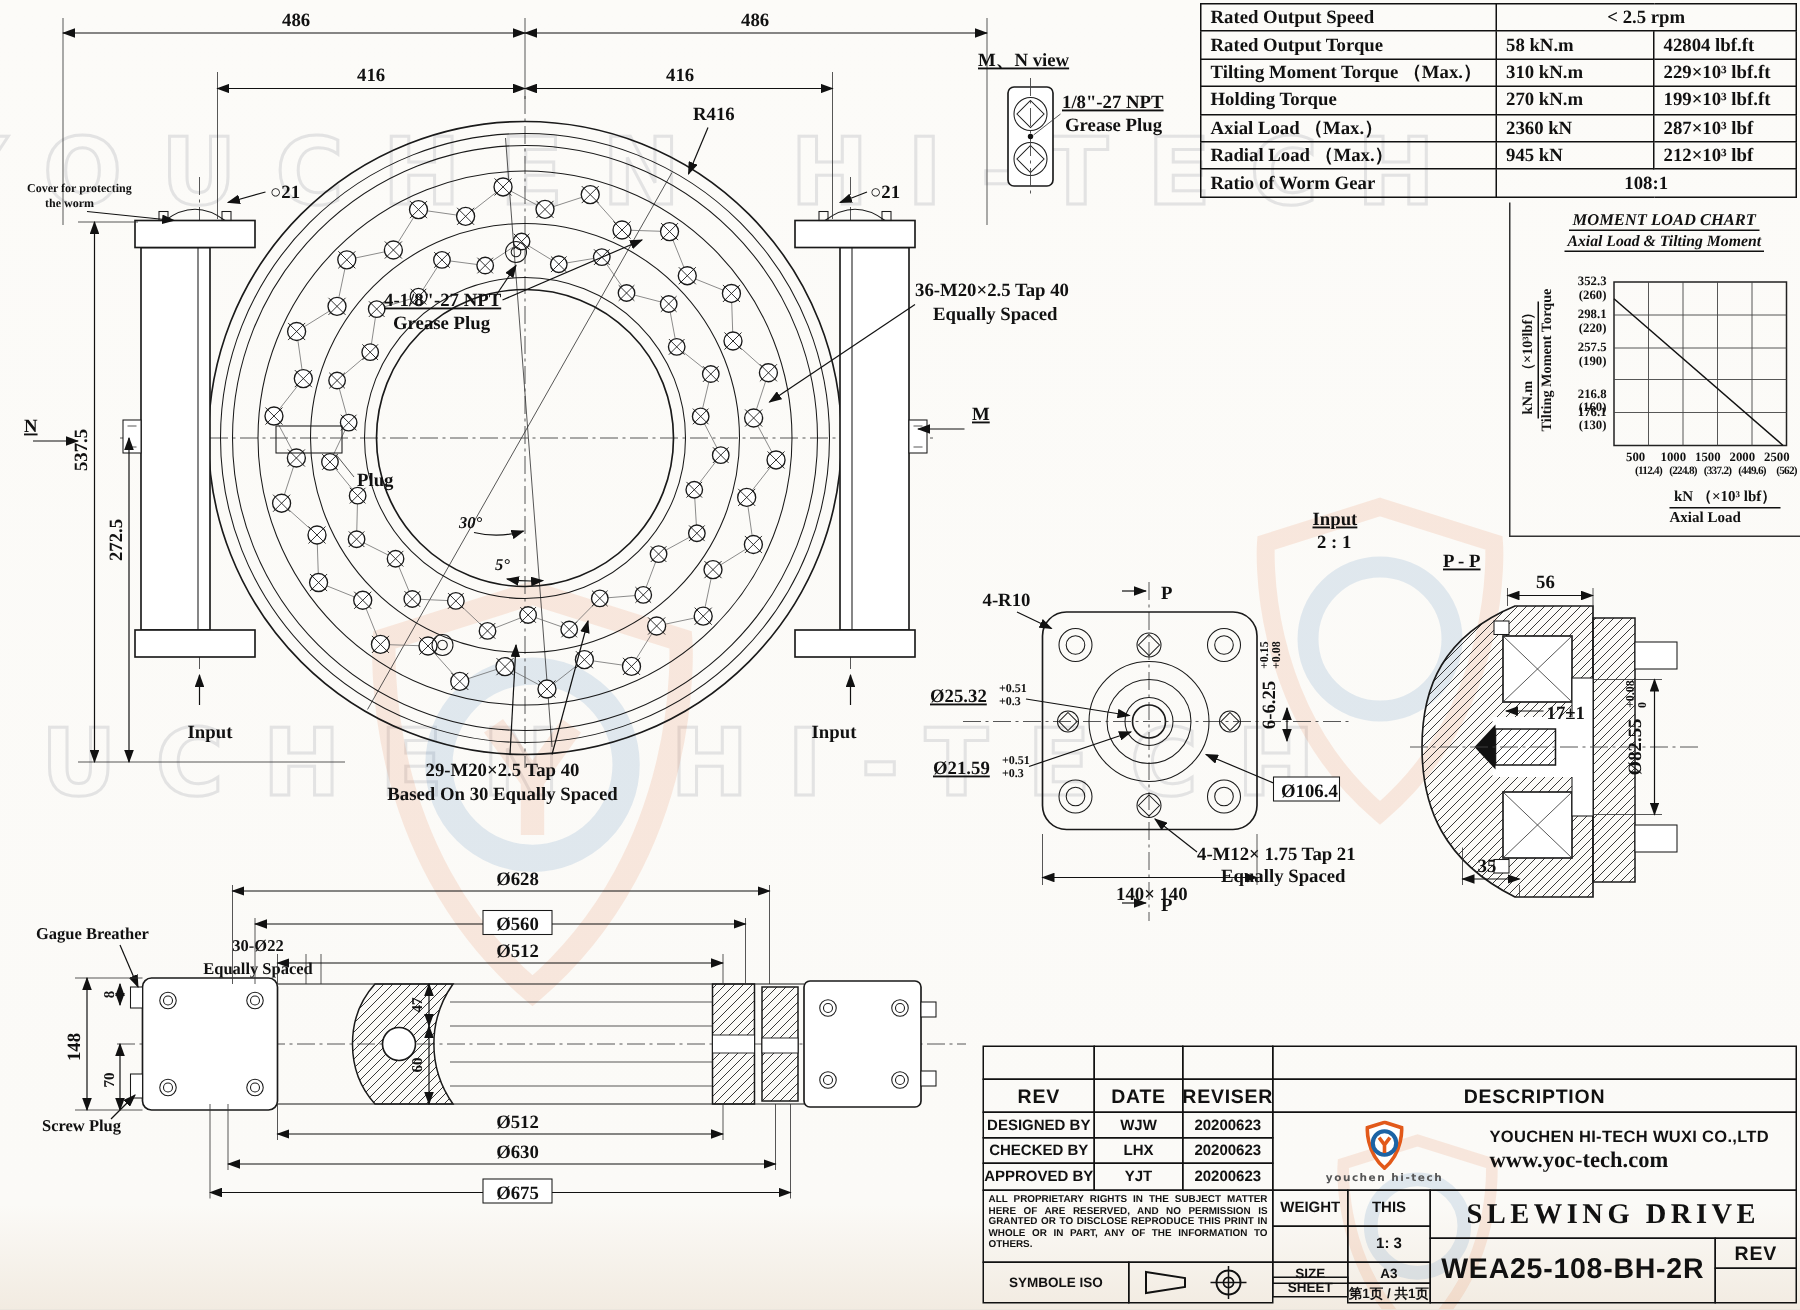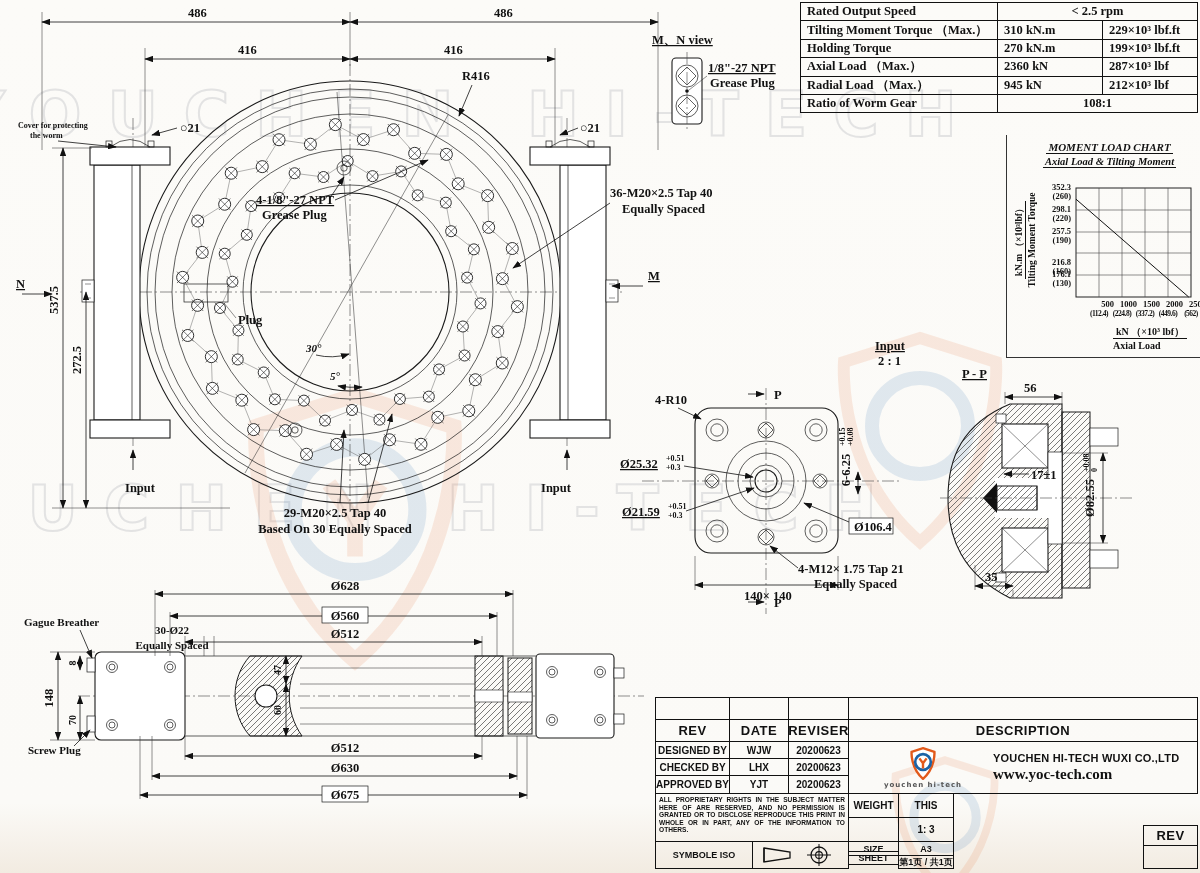--- a/index.html
+++ b/index.html
@@ -30,21 +30,21 @@
   .spec td.c{text-align:center;}
   
   .chart{position:absolute;left:993px;top:135px;width:205px;height:222px;z-index:2;
          border-left:1px solid #333;border-right:1px solid #333;border-bottom:1px solid #333;margin-left:13px;}
   .chart .ttl{position:absolute;top:6px;left:0;width:100%;text-align:center;font:bold italic 11px "Liberation Serif",serif;}
   .chart .ttl span{border-bottom:1px solid #111;padding:0 2px;}
   .chart .sub{position:absolute;top:21px;left:0;width:100%;text-align:center;font:bold italic 10.5px "Liberation Serif",serif;}
   .chart .sub span{border-bottom:1px solid #111;padding:0 2px;}
   .chart svg{position:absolute;left:0;top:0;}
   .ytick{position:absolute;width:38px;text-align:right;font:bold 8.5px "Liberation Serif",serif;line-height:9px;}
-  .xtick{position:absolute;top:164px;width:30px;text-align:right;font:bold 8.5px "Liberation Serif",serif;}
+  .xtick{position:absolute;top:164px;width:30px;text-align:left;font:bold 8.5px "Liberation Serif",serif;}
   .xtick2{position:absolute;top:174px;width:34px;text-align:center;font:bold 7.5px "Liberation Serif",serif;letter-spacing:-.5px;}
   .ylab{position:absolute;left:-56px;top:92px;width:150px;height:26px;transform:rotate(-90deg);
         text-align:center;font:bold 9.5px "Liberation Serif",serif;line-height:12px;}
   .ylab .u{border-bottom:1px solid #111;display:inline-block;padding:0 3px;}
   .xlab{position:absolute;left:106px;top:190px;width:96px;text-align:left;font:bold 10px "Liberation Serif",serif;line-height:13px;}
   .xlab .u{border-bottom:1px solid #111;display:inline-block;padding:0 3px;}
   
   .tblock{position:absolute;left:655px;top:697px;width:543px;height:172px;z-index:2;
           font-family:"Liberation Sans",sans-serif;}
   .cell{position:absolute;border:1px solid #111;box-sizing:border-box;display:flex;
@@ -640,20 +640,25 @@
         <col style="width:197px">
         <col style="width:105px">
         <col style="width:95px">
       </colgroup>
     <tbody>
         <tr>
           <td>Rated Output Speed</td>
           <td class="c" colspan="2">&lt; 2.5 rpm</td>
         </tr>
     <tr>
+          <td>Rated Output Torque</td>
+          <td>58 kN.m</td>
+          <td>42804 lbf.ft</td>
+        </tr>
+    <tr>
           <td>Tilting Moment Torque （Max.）</td>
           <td>310 kN.m</td>
           <td>229×10³ lbf.ft</td>
         </tr>
     <tr>
           <td>Holding Torque</td>
           <td>270 kN.m</td>
           <td>199×10³ lbf.ft</td>
         </tr>
     <tr>
@@ -779,16 +784,18 @@
 
     <div class="cell sm" style="left:193px;top:96px;width:51px;height:25px">WEIGHT</div>
     <div class="cell sm" style="left:243px;top:96px;width:56px;height:25px">THIS</div>
     <div class="cell sm" style="left:193px;top:120px;width:51px;height:25px"></div>
     <div class="cell sm" style="left:243px;top:120px;width:56px;height:25px">1: 3</div>
     <div class="cell xs" style="left:193px;top:144px;width:51px;height:15px">SIZE</div>
     <div class="cell xs" style="left:243px;top:144px;width:56px;height:15px">A3</div>
     <div class="cell xs" style="left:193px;top:154px;width:51px;height:14px">SHEET</div>
     <div class="cell xs" style="left:243px;top:158px;width:56px;height:14px">第1页 / 共1页</div>
 
+    <div class="cell product" style="left:298px;top:96px;width:245px;height:33px">SLEWING DRIVE</div>
+    <div class="cell model" style="left:298px;top:128px;width:191px;height:44px">WEA25-108-BH-2R</div>
     <div class="cell hdr" style="left:488px;top:128px;width:55px;height:21px">REV</div>
     <div class="cell" style="left:488px;top:148px;width:55px;height:24px"></div>
   </div>
 </div>
 
 </body></html>

